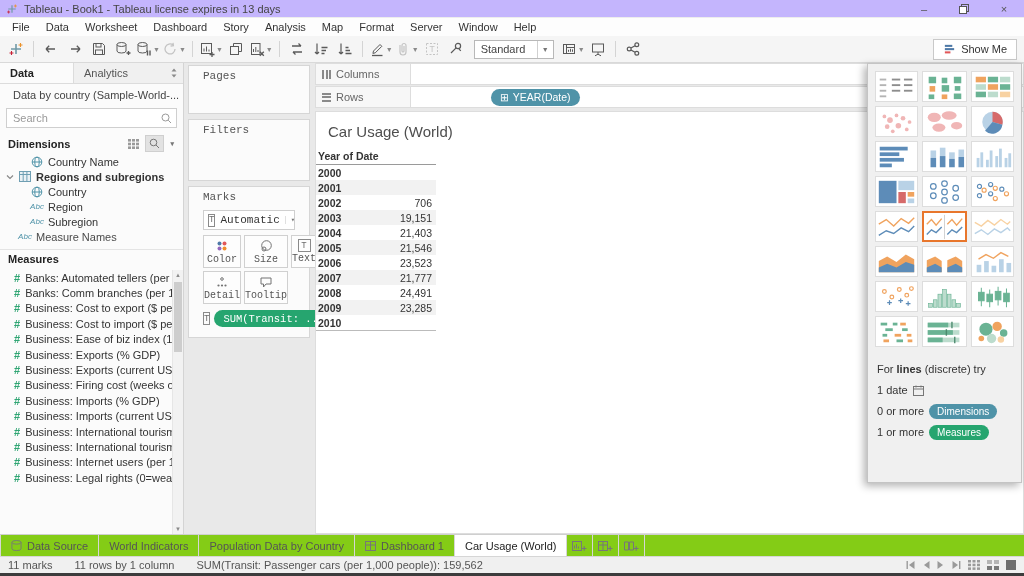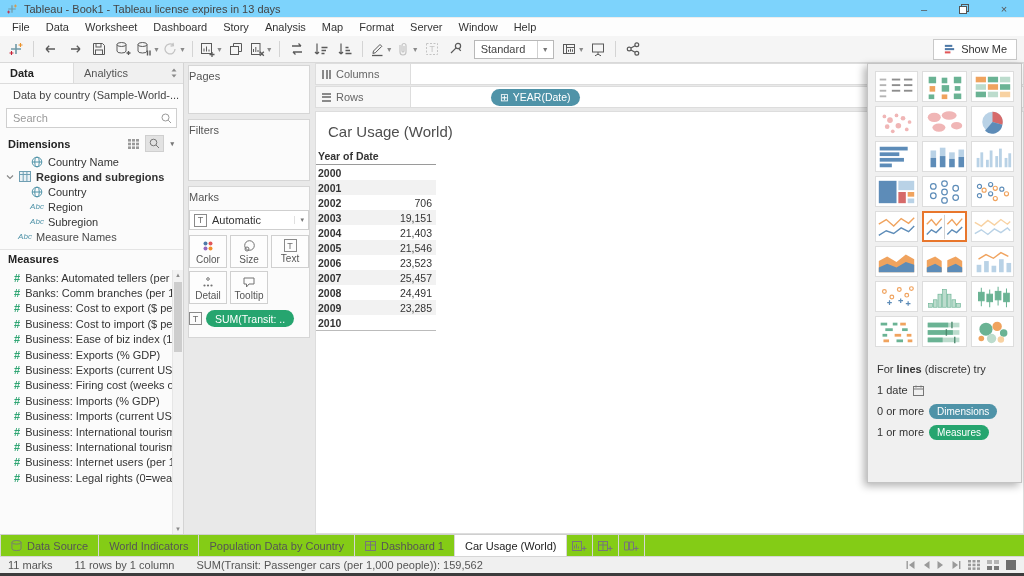--- a/index.html
+++ b/index.html
@@ -1,20 +1,20 @@
 <!DOCTYPE html>
 <html><head>
 <meta charset="utf-8">
 <style>
   * { box-sizing: border-box; margin:0; padding:0; }
   html,body { width:1024px; height:576px; overflow:hidden; }
   body { font-family:"Liberation Sans", sans-serif; font-size:11px; color:#333; background:#ececec; }
 
   
-  .titlebar { height:18px; background:#7dd3fc; display:flex; align-items:center; padding-left:6px; border-bottom:1px solid #ededed; }
+  .titlebar { height:18px; background:#c4b5fd; display:flex; align-items:center; padding-left:6px; border-bottom:1px solid #ededed; }
   .titlebar .logo { margin-right:6px; display:flex; }
   .titlebar .title { color:#444; font-size:11px; }
   .wincontrols { margin-left:auto; display:flex; height:100%; }
   .winbtn { width:40px; display:flex; align-items:center; justify-content:center; color:#555; font-size:11px; }
 
   
   .menubar { height:18px; background:#fdfdfd; display:flex; align-items:center; padding-left:4px; }
   .menu-item { padding:16px 8px; color:#333; cursor:default; }
 
   
@@ -60,21 +60,21 @@
   .hash-ic { color:#2fa573; font-size:11px; font-weight:bold; }
   .measures-wrap { position:relative; flex:1; border-top:1px solid #e4e4e4; margin-top:5px; overflow:hidden; }
   .measures-list { position:absolute; left:0; top:20px; right:11px; bottom:0; }
   .m-row { display:flex; align-items:center; height:15.4px; padding-left:14px; gap:5px; white-space:nowrap; overflow:hidden; color:#333; }
   .scrollbar { position:absolute; right:0; top:20px; bottom:0; width:11px; background:#f2f2f2; border-left:1px solid #e6e6e6; }
   .scrollbar .arr { position:absolute; left:0; width:100%; text-align:center; font-size:6px; color:#8a8a8a; }
   .scrollbar .thumb { position:absolute; left:1px; right:1px; top:12px; height:70px; background:#cdcdcd; }
 
   
   .cards-col { width:130px; padding:2px 4px 0 4px; display:flex; flex-direction:column; gap:5px; }
-  .card { background:#fbfbfb; border:1px solid #d6d6d6; padding:4px 0; color:#555; }
+  .card { background:#fbfbfb; border:1px solid #d6d6d6; padding:4px 14px; color:#555;font-family:Liberation Mono, monospace; }
   .card.pages { height:49px; }
   .card.filters { height:62px; }
   .card.marks { height:152px; }
   .marktype { margin-top:7px; height:20px; border:1px solid #cfcfcf; background:#fff; display:flex; align-items:center; gap:5px; padding:0 4px; color:#333; }
   .marktype .mcaret { margin-left:auto; font-size:7px; color:#777; border-left:1px solid #e0e0e0; padding-left:5px; }
   .tbox { display:inline-flex; width:13px; height:13px; border:1px solid #8a8a8a; color:#6c6c6c; font-size:9px; align-items:center; justify-content:center; }
   .mbtns { display:grid; grid-template-columns:1fr 1fr 1fr; gap:3px; margin-top:5px; }
   .mbtn { border:1px solid #d0d0d0; background:#fdfdfd; height:33px; display:flex; flex-direction:column; align-items:center; justify-content:center; gap:1px; color:#555; font-size:10px; }
   .mpill-row { display:flex; align-items:center; gap:4px; margin-top:6px; }
   .pill { height:17px; border-radius:9px; color:#fff; display:inline-flex; align-items:center; padding:0 9px; font-size:10.5px; white-space:nowrap; }
@@ -639,21 +639,21 @@
             <div class="yrow band">
               <span class="yy">2005</span>
               <span class="vv">21,546</span>
             </div>
             <div class="yrow">
               <span class="yy">2006</span>
               <span class="vv">23,523</span>
             </div>
             <div class="yrow band">
               <span class="yy">2007</span>
-              <span class="vv">25,457</span>
+              <span class="vv">21,777</span>
             </div>
             <div class="yrow">
               <span class="yy">2008</span>
               <span class="vv">24,491</span>
             </div>
             <div class="yrow band">
               <span class="yy">2009</span>
               <span class="vv">23,285</span>
             </div>
             <div class="yrow">

